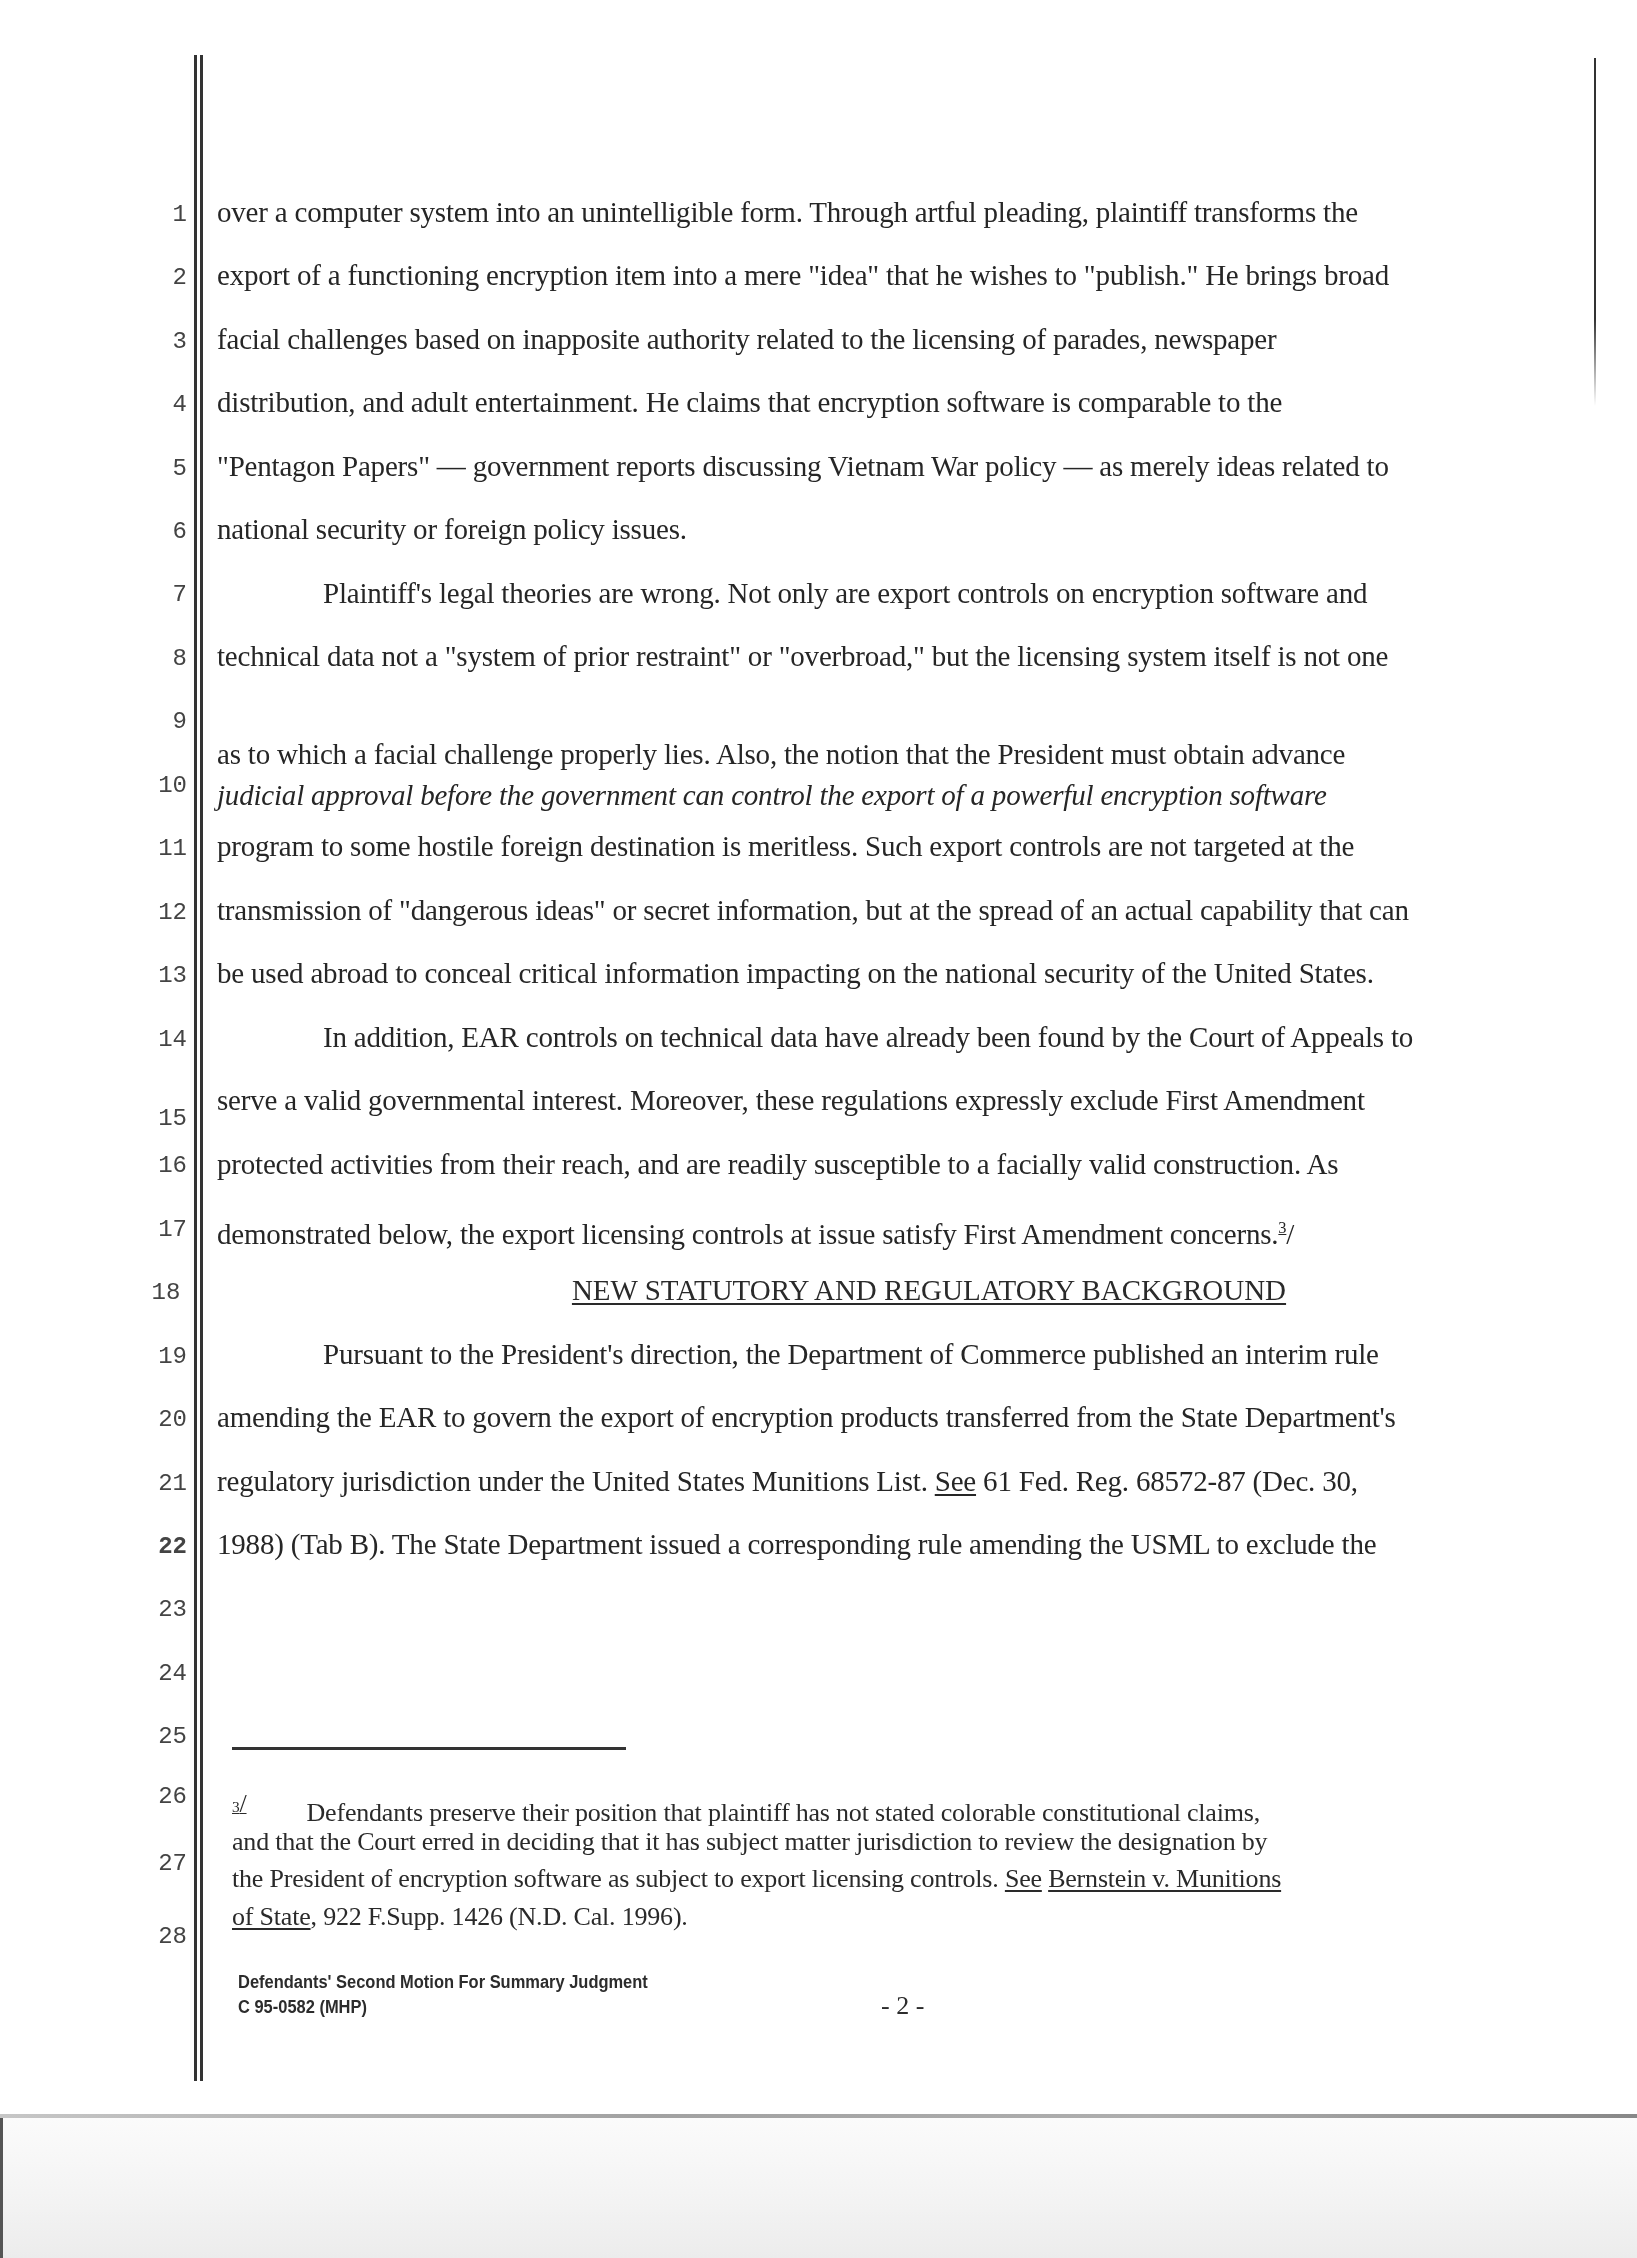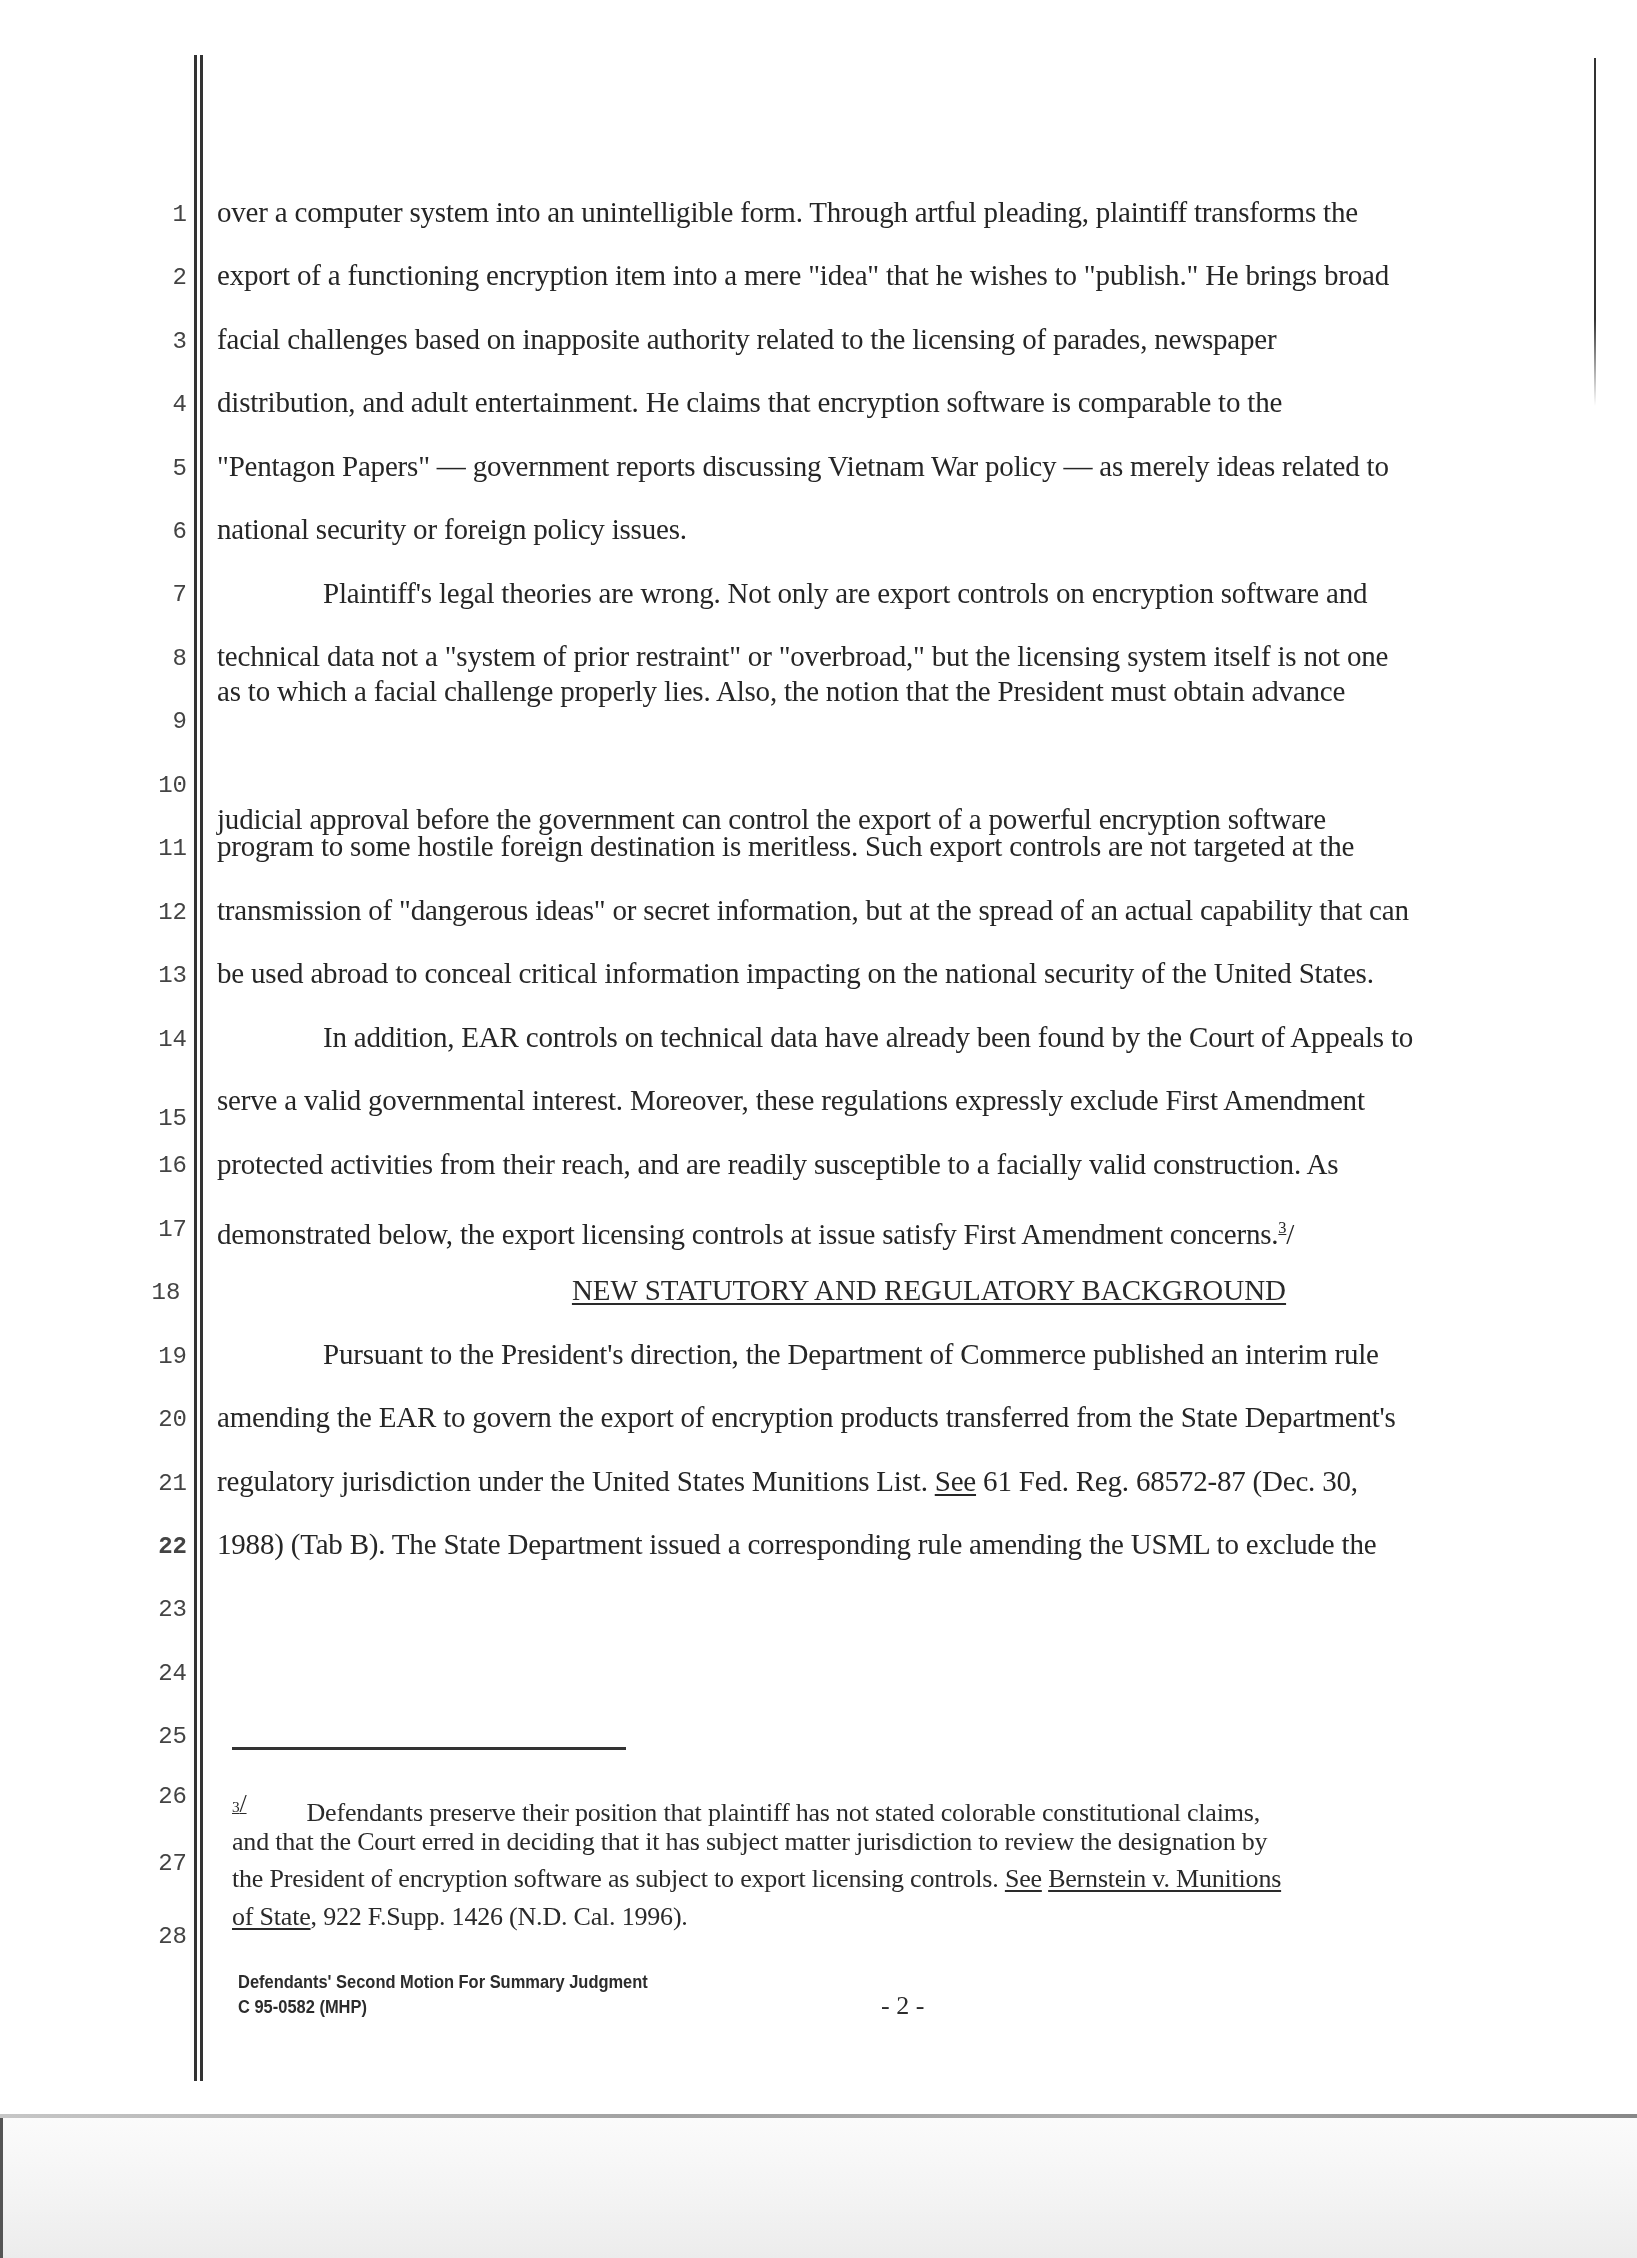--- a/index.html
+++ b/index.html
@@ -111,22 +111,22 @@
 
 <div id="body-text">
   <div class="body-line" style="top: 195px;">over a computer system into an unintelligible form.   Through artful pleading, plaintiff transforms the</div>
   <div class="body-line" style="top: 258px;">export of a functioning encryption item into a mere "idea" that he wishes to "publish."  He brings broad</div>
   <div class="body-line" style="top: 322px;">facial challenges based on inapposite authority related to the licensing of parades, newspaper</div>
   <div class="body-line" style="top: 385px;">distribution, and adult entertainment.   He claims that encryption software is comparable to the</div>
   <div class="body-line" style="top: 449px;">"Pentagon Papers" — government reports discussing  Vietnam War policy — as merely ideas related to</div>
   <div class="body-line" style="top: 512px;">national security or foreign policy issues.</div>
   <div class="body-line indent" style="top: 576px;">Plaintiff's legal theories are wrong.   Not only are export controls on encryption software and</div>
   <div class="body-line" style="top: 639px;">technical data not a "system of prior restraint" or "overbroad," but the licensing system itself is not one</div>
-  <div class="body-line" style="top: 674px;">as to which a facial challenge properly lies.  Also, the notion that the President must obtain advance</div>
-  <div class="body-line" style="top: 802px;">judicial approval before the government can control the export of a powerful encryption software</div>
+  <div class="body-line" style="top: 737px;">as to which a facial challenge properly lies.  Also, the notion that the President must obtain advance</div>
+  <div class="body-line" style="top: 778px; font-style: italic;">judicial approval before the government can control the export of a powerful encryption software</div>
   <div class="body-line" style="top: 829px;">program to some hostile foreign destination is meritless.   Such export controls are not targeted at the</div>
   <div class="body-line" style="top: 893px;">transmission of "dangerous ideas" or secret information, but at the spread of an actual capability that can</div>
   <div class="body-line" style="top: 956px;">be used abroad to conceal critical information impacting on the national security of the United States.</div>
   <div class="body-line indent" style="top: 1020px;">In addition, EAR controls on technical data have already been found by the Court of Appeals to</div>
   <div class="body-line" style="top: 1083px;">serve a valid governmental interest.  Moreover, these regulations expressly exclude First Amendment</div>
   <div class="body-line" style="top: 1147px;">protected activities from their reach, and are readily susceptible to a facially valid construction.   As</div>
   <div class="body-line" style="top: 1210px;">
     <span>demonstrated  below, the export licensing controls at issue satisfy First Amendment concerns.</span><span class="fnref">3</span><span>/</span>
   </div>
   <div class="heading" style="top: 1273px;"><span>NEW STATUTORY AND REGULATORY BACKGROUND</span></div>

